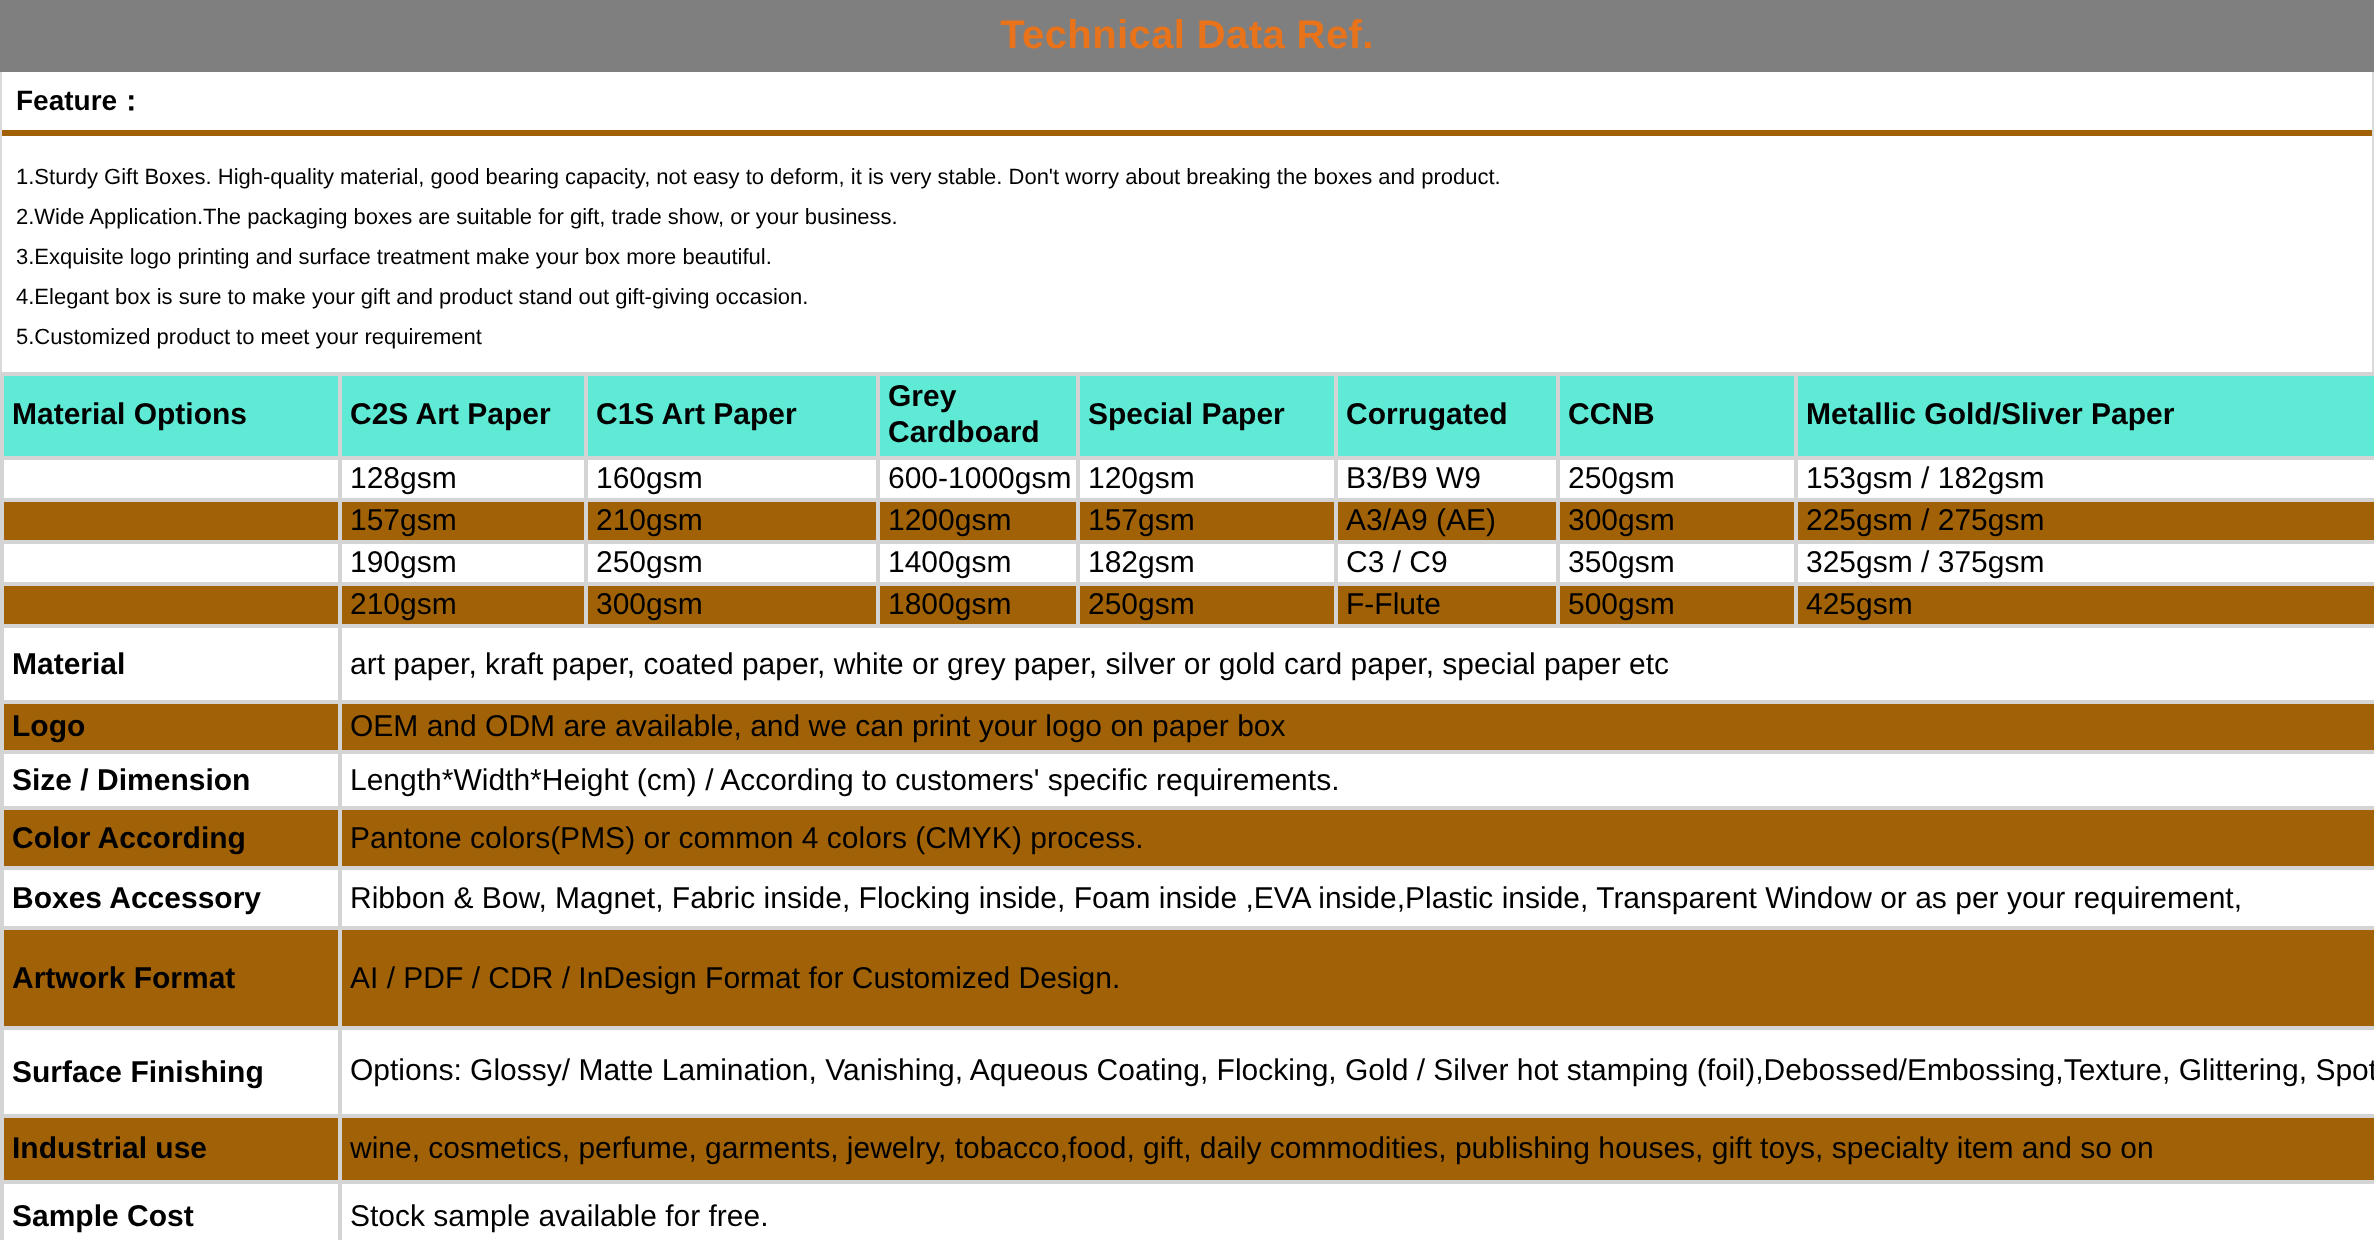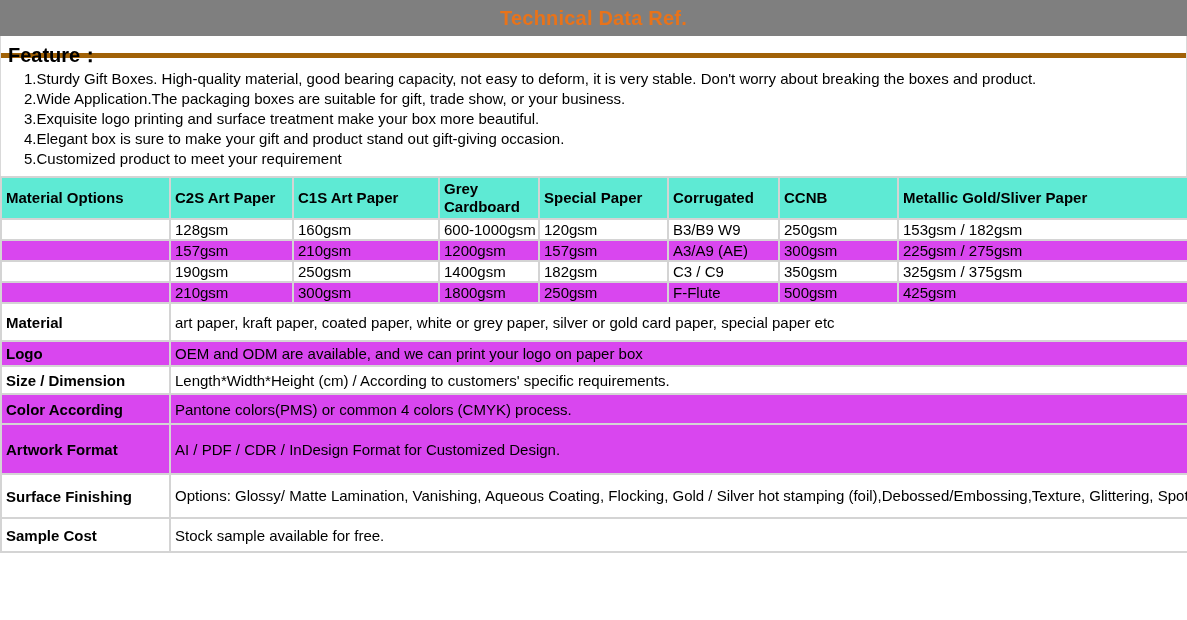--- a/index.html
+++ b/index.html
@@ -16,42 +16,42 @@
     height: 36px; background: #7f7f7f;
     display: flex; align-items: center; justify-content: center;
   }
   .title-bar .title {
     color: #e8731a; font-size: 20px; font-weight: bold; letter-spacing: .2px;
   }
 
   
   .feature-box { border-left: 1px solid #d9d9d9; border-right: 1px solid #d9d9d9; }
   .feature-heading {
-    height: 22px; padding: 6px 8px 0 7px;
-    font-size: 20px; font-weight: bold;
-    border-bottom: 5px solid #a16207;
+    height: 32px; padding: 6px 8px 0 7px;
+    font-size: 14px; font-weight: bold;
+    border-bottom: 3px solid #a16207;
   }
-  .feature-list { height: 118px; padding: 11px 8px 0 7px; font-size: 15px; margin-left: 16px; }
+  .feature-list { height: 118px; padding: 11px 8px 0 7px; font-size: 11px; }
   .feature-item { line-height: 20px; white-space: nowrap; }
 
   
   table.spec-table {
     width: 1187px; border-collapse: collapse; table-layout: fixed;
     font-size: 15px;
   }
   table.spec-table th, table.spec-table td {
     border: 2px solid #d4d4d4;
     padding: 1px 4px;
     vertical-align: middle;
     text-align: left;
     overflow: hidden;
     white-space: nowrap;
   }
   table.spec-table th { font-weight: bold; white-space: normal; line-height: 18px; }
-  tr.alt { background: #d946ef; }
+  tr.alt { background: #a16207; }
   tr.hdr { height: 42px; background: #5eead4; }
   tr.gsm { height: 20px; }
   td.spec-label { font-weight: bold; padding-left: 5px; }
   td.spec-value { padding-left: 6px; }
   td.wrap { white-space: normal; line-height: 20px; }
 
   tr.rh-material { height: 38px; margin-left: 12px; }
   tr.rh-logo { height: 25px; }
   tr.rh-size { height: 28px; }
   tr.rh-color { height: 30px; }
@@ -158,27 +158,35 @@
         <td class="spec-value" colspan="7">OEM and ODM are available, and we can print your logo on paper box</td>
       </tr>
       <tr class="rh-size">
         <td class="spec-label">Size / Dimension</td>
         <td class="spec-value" colspan="7">Length*Width*Height (cm) / According to customers' specific requirements.</td>
       </tr>
       <tr class="rh-color alt">
         <td class="spec-label">Color According</td>
         <td class="spec-value" colspan="7">Pantone colors(PMS) or common 4 colors (CMYK) process.</td>
       </tr>
+      <tr class="rh-boxes">
+        <td class="spec-label">Boxes Accessory</td>
+        <td class="spec-value" colspan="7">Ribbon &amp; Bow, Magnet, Fabric inside, Flocking inside, Foam inside ,EVA inside,Plastic inside, Transparent Window or as per your requirement,</td>
+      </tr>
       <tr class="rh-artwork alt">
         <td class="spec-label">Artwork Format</td>
         <td class="spec-value" colspan="7">AI / PDF / CDR / InDesign Format for Customized Design.</td>
       </tr>
       <tr class="rh-surface">
         <td class="spec-label">Surface Finishing</td>
         <td class="spec-value wrap" colspan="7">Options: Glossy/ Matte Lamination, Vanishing, Aqueous Coating, Flocking, Gold / Silver hot stamping (foil),Debossed/Embossing,Texture, Glittering, Spot UV as Following Pictures and Videos.</td>
+      </tr>
+      <tr class="rh-industrial alt">
+        <td class="spec-label">Industrial use</td>
+        <td class="spec-value" colspan="7">wine, cosmetics, perfume, garments, jewelry, tobacco,food, gift, daily commodities, publishing houses, gift toys, specialty item and so on</td>
       </tr>
       <tr class="rh-sample">
         <td class="spec-label">Sample Cost</td>
         <td class="spec-value" colspan="7">Stock sample available for free.</td>
       </tr>
     </tbody>
   </table>
 
 </div>
 

